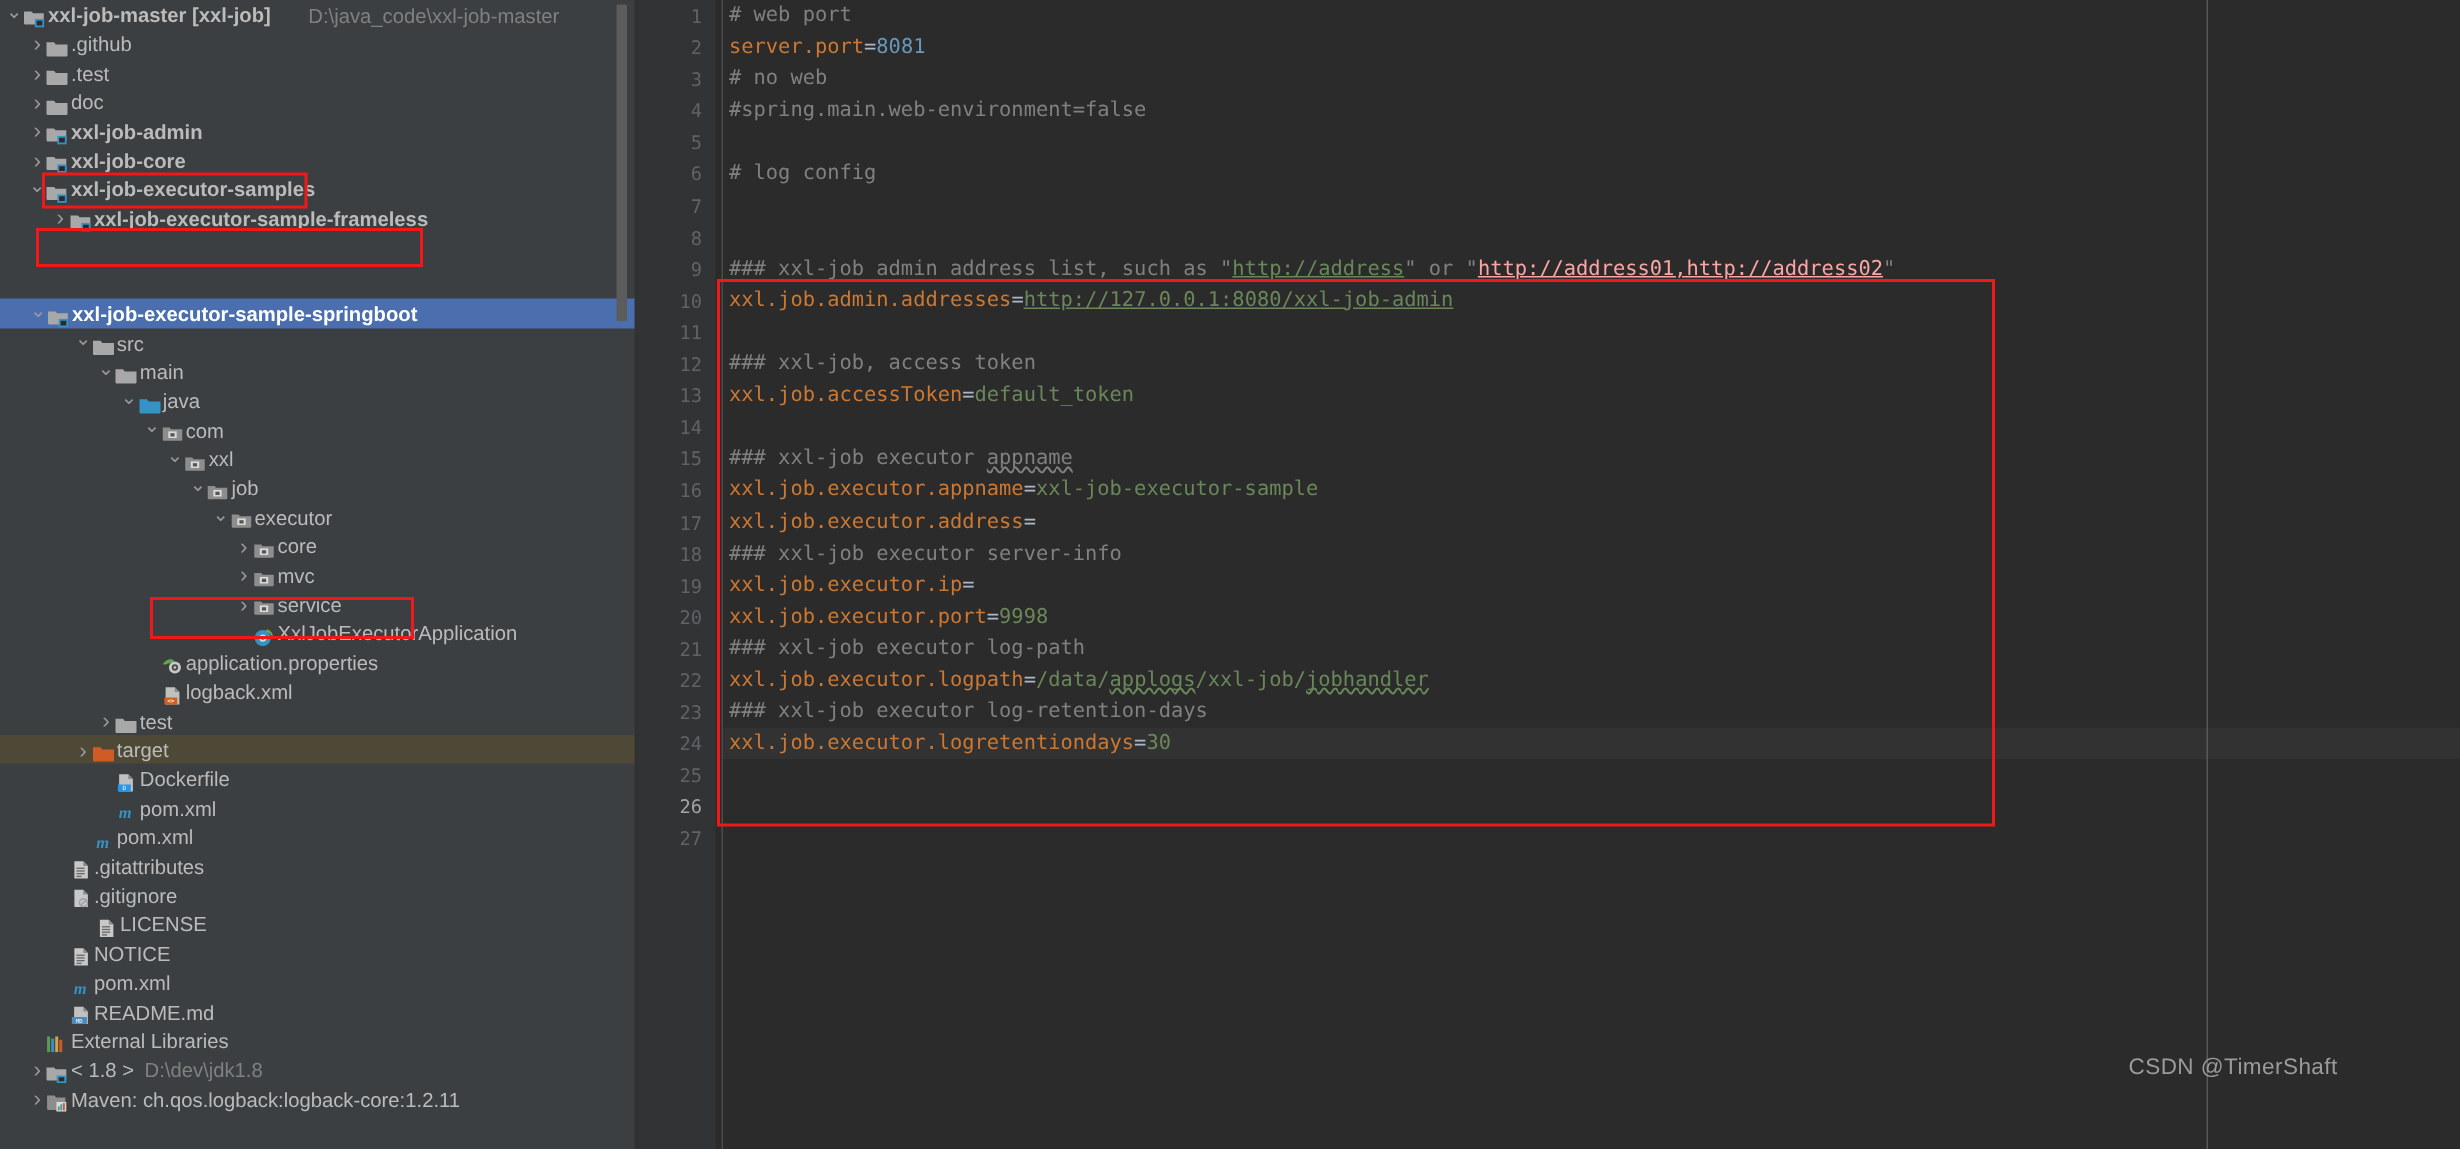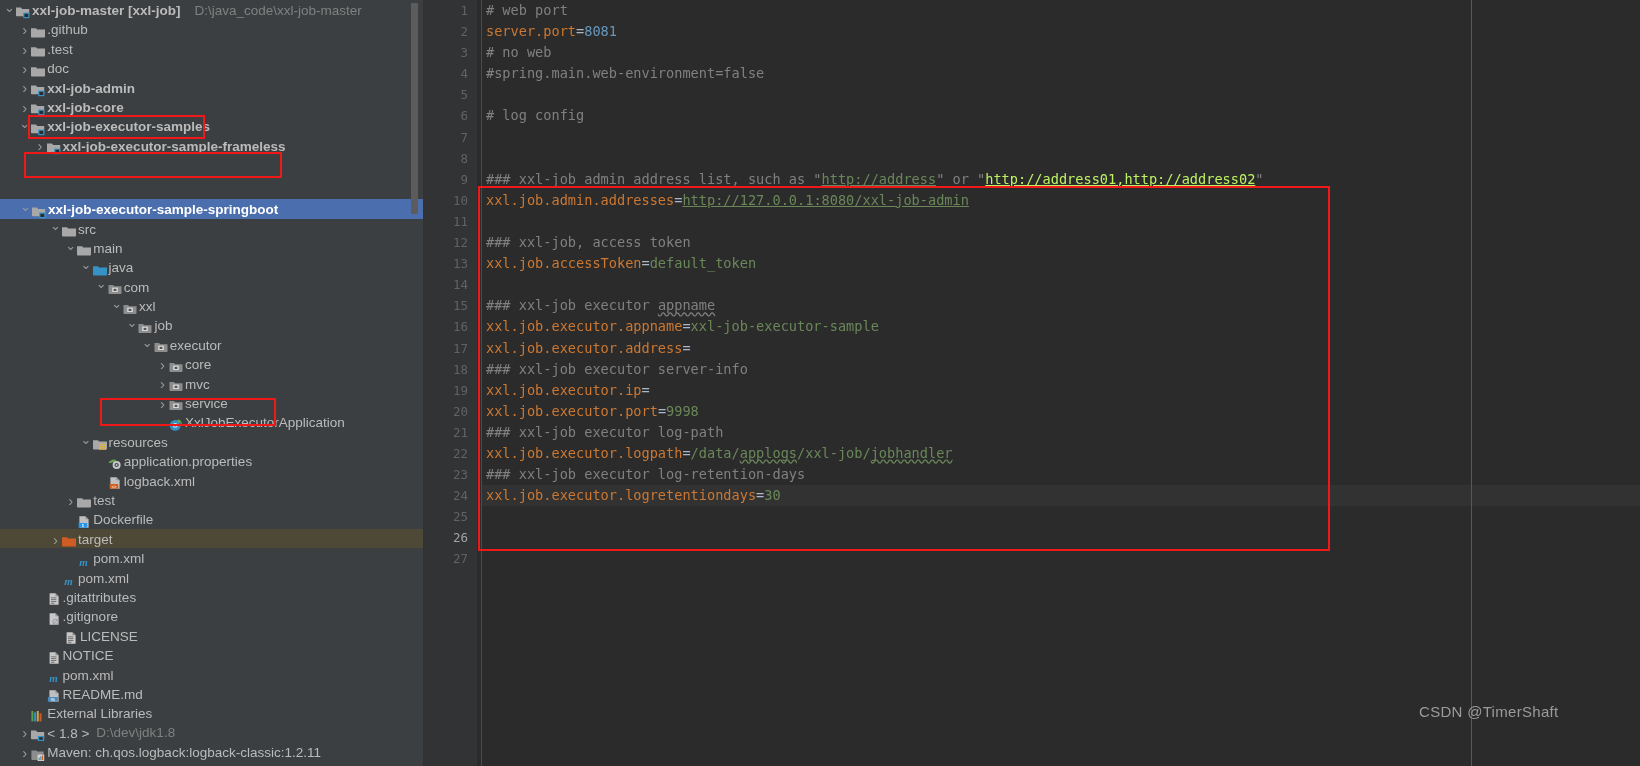--- a/index.html
+++ b/index.html
@@ -84,21 +84,21 @@
 <body>
 
 <div id="app">
 
   <div id="tree">
     <div id="tree-rows">
         <div class="row" style="padding-left: 4px;"><span class="arrow" style="font-size: 13px; position: relative; top: -3px;">⌄</span><span class="icwrap"><svg width="17" height="14" viewBox="0 0 17 14">
               <path d="M1 2.6h5l1.1 1.3H14.2v6.6a.8.8 0 0 1-.8.8H1.8a.8.8 0 0 1-.8-.8z" fill="#a8a8a8"></path>
               <rect x="8.2" y="7.6" width="6.2" height="5.6" fill="#3592c4"></rect>
               <rect x="9.4" y="8.8" width="3.8" height="3.2" fill="#2b2b2b"></rect>
-            </svg></span><span class="lbl bold">xxl-job-master [xxl-job]</span><span class="lbl dim" style="margin-left: 14px;">D:\java_code\xxl-job-master</span></div>
+            </svg></span><span class="lbl bold">xxl-job-master [xxl-job]</span><span class="lbl dim" style="margin-left: 25px;">D:\java_code\xxl-job-master</span></div>
         <div class="row" style="padding-left: 19.3px;"><span class="arrow" style="font-size: 15px;">›</span><span class="icwrap"><svg width="17" height="14" viewBox="0 0 17 14">
               <path d="M1 3.2h5l1.2 1.4H15v7.2a.8.8 0 0 1-.8.8H1.8a.8.8 0 0 1-.8-.8z" fill="#a8a8a8"></path>
             </svg></span><span class="lbl">.github</span></div>
         <div class="row" style="padding-left: 19.3px;"><span class="arrow" style="font-size: 15px;">›</span><span class="icwrap"><svg width="17" height="14" viewBox="0 0 17 14">
               <path d="M1 3.2h5l1.2 1.4H15v7.2a.8.8 0 0 1-.8.8H1.8a.8.8 0 0 1-.8-.8z" fill="#a8a8a8"></path>
             </svg></span><span class="lbl">.test</span></div>
         <div class="row" style="padding-left: 19.3px;"><span class="arrow" style="font-size: 15px;">›</span><span class="icwrap"><svg width="17" height="14" viewBox="0 0 17 14">
               <path d="M1 3.2h5l1.2 1.4H15v7.2a.8.8 0 0 1-.8.8H1.8a.8.8 0 0 1-.8-.8z" fill="#a8a8a8"></path>
             </svg></span><span class="lbl">doc</span></div>
         <div class="row" style="padding-left: 19.3px;"><span class="arrow" style="font-size: 15px;">›</span><span class="icwrap"><svg width="17" height="14" viewBox="0 0 17 14">
@@ -169,50 +169,44 @@
               <path d="M1.5 3h4.6l1 1.2h7.4v7a.7.7 0 0 1-.7.7H2.2a.7.7 0 0 1-.7-.7z" fill="#8d8d8d"></path>
               <rect x="5.2" y="5.6" width="5.6" height="4.4" fill="#d9d9d9"></rect>
               <rect x="6.6" y="6.8" width="2.8" height="2.2" fill="#555"></rect>
             </svg></span><span class="lbl">service</span></div>
         <div class="row" style="padding-left: 157px;"><span class="arrow none">&nbsp;</span><span class="icwrap"><svg width="17" height="14" viewBox="0 0 17 14">
               <circle cx="7.2" cy="7.4" r="5.4" fill="#3592c4"></circle>
               <circle cx="7.2" cy="7.4" r="2.4" fill="#d9d9d9"></circle>
               <circle cx="7.2" cy="7.4" r="1.1" fill="#3c3f41"></circle>
               <path d="M10 1.6c3 .8 4.4 3.2 3.6 5.2-.9-2.2-2.4-3.4-4.6-3.9z" fill="#6aae3c"></path>
             </svg></span><span class="lbl">XxlJobExecutorApplication</span></div>
-        <div class="row" style="padding-left: 80.5px;"><span class="arrow" style="font-size: 13px; position: relative; top: -3px;">⌄</span><span class="icwrap"><svg width="17" height="14" viewBox="0 0 17 14">
-              <path d="M1 3.2h5l1.2 1.4H15v7.2a.8.8 0 0 1-.8.8H1.8a.8.8 0 0 1-.8-.8z" fill="#a8a8a8"></path>
-              <rect x="7" y="7" width="7" height="1.3" fill="#e8b33a"></rect>
-              <rect x="7" y="9.2" width="7" height="1.3" fill="#e8b33a"></rect>
-              <rect x="7" y="11.4" width="7" height="1.3" fill="#e8b33a"></rect>
-            </svg></span><span class="lbl">resources</span></div>
         <div class="row" style="padding-left: 95.8px;"><span class="arrow none">&nbsp;</span><span class="icwrap"><svg width="17" height="14" viewBox="0 0 17 14">
               <path d="M1.6 5.6c1.4-2.2 4-3.6 6.4-3 .9.2 1.3 1 .7 1.6-.8.8-2.4.7-3.6 1.2-1 .4-2.1 1.2-3.5 .2z" fill="#63a64c"></path>
               <circle cx="9.6" cy="8" r="4" fill="#c8c8c8"></circle>
               <circle cx="9.6" cy="8" r="2.1" fill="#4a4a4a"></circle>
               <circle cx="9.6" cy="8" r="0.9" fill="#c8c8c8"></circle>
             </svg></span><span class="lbl">application.properties</span></div>
         <div class="row" style="padding-left: 95.8px;"><span class="arrow none">&nbsp;</span><span class="icwrap"><svg width="17" height="14" viewBox="0 0 17 14">
               <path d="M3.4 1.2h6.1l3.1 3.1v8.4H3.4z" fill="#c0c0c0"></path>
               <path d="M9.5 1.2l3.1 3.1H9.5z" fill="#8a8a8a"></path>
               <rect x="2.6" y="8" width="8.6" height="4.6" fill="#cf6020"></rect>
               <text x="6.9" y="11.6" font-size="4.1" fill="#fff" text-anchor="middle" font-family="monospace">&lt;&gt;</text>
             </svg></span><span class="lbl">logback.xml</span></div>
         <div class="row" style="padding-left: 65.2px;"><span class="arrow" style="font-size: 15px;">›</span><span class="icwrap"><svg width="17" height="14" viewBox="0 0 17 14">
               <path d="M1 3.2h5l1.2 1.4H15v7.2a.8.8 0 0 1-.8.8H1.8a.8.8 0 0 1-.8-.8z" fill="#a8a8a8"></path>
             </svg></span><span class="lbl">test</span></div>
+        <div class="row hov" style="padding-left: 49.9px;"><span class="arrow" style="font-size: 15px;">›</span><span class="icwrap"><svg width="17" height="14" viewBox="0 0 17 14">
+              <path d="M1 3.2h5l1.2 1.4H15v7.2a.8.8 0 0 1-.8.8H1.8a.8.8 0 0 1-.8-.8z" fill="#cf5c25"></path>
+            </svg></span><span class="lbl">target</span></div>
         <div class="row" style="padding-left: 65.2px;"><span class="arrow none">&nbsp;</span><span class="icwrap"><svg width="17" height="14" viewBox="0 0 17 14">
               <path d="M3.4 1.2h6.1l3.1 3.1v8.4H3.4z" fill="#c0c0c0"></path>
               <path d="M9.5 1.2l3.1 3.1H9.5z" fill="#8a8a8a"></path>
               <rect x="2.6" y="8" width="8.6" height="4.6" fill="#2496ed"></rect>
               <text x="6.9" y="11.7" font-size="4" fill="#fff" text-anchor="middle" font-family="monospace">D</text>
             </svg></span><span class="lbl">Dockerfile</span></div>
-        <div class="row hov" style="padding-left: 49.9px;"><span class="arrow" style="font-size: 15px;">›</span><span class="icwrap"><svg width="17" height="14" viewBox="0 0 17 14">
-              <path d="M1 3.2h5l1.2 1.4H15v7.2a.8.8 0 0 1-.8.8H1.8a.8.8 0 0 1-.8-.8z" fill="#cf5c25"></path>
-            </svg></span><span class="lbl">target</span></div>
         <div class="row" style="padding-left: 65.2px;"><span class="arrow none">&nbsp;</span><span class="icwrap"><svg width="17" height="14" viewBox="0 0 17 14">
               <text x="7.5" y="11.6" font-size="11" fill="#3592c4" text-anchor="middle" font-style="italic" font-weight="bold" font-family="serif">m</text>
             </svg></span><span class="lbl">pom.xml</span></div>
         <div class="row" style="padding-left: 49.9px;"><span class="arrow none">&nbsp;</span><span class="icwrap"><svg width="17" height="14" viewBox="0 0 17 14">
               <text x="7.5" y="11.6" font-size="11" fill="#3592c4" text-anchor="middle" font-style="italic" font-weight="bold" font-family="serif">m</text>
             </svg></span><span class="lbl">pom.xml</span></div>
         <div class="row" style="padding-left: 34.6px;"><span class="arrow none">&nbsp;</span><span class="icwrap"><svg width="17" height="14" viewBox="0 0 17 14">
               <path d="M3.6 1.2h5.9l3.1 3.1v8.4H3.6z" fill="#c8c8c8"></path>
               <path d="M9.5 1.2l3.1 3.1H9.5z" fill="#8a8a8a"></path>
               <rect x="5" y="5.4" width="5.4" height=".9" fill="#6a6a6a"></rect>
@@ -256,27 +250,20 @@
               <rect x="1.4" y="2" width="2" height="10.4" fill="#5a9e4b"></rect>
               <rect x="4.1" y="3.4" width="2" height="9" fill="#3592c4"></rect>
               <rect x="6.8" y="2" width="2" height="10.4" fill="#d2a24c"></rect>
               <rect x="9.5" y="4.2" width="2" height="8.2" fill="#cf5c25"></rect>
             </svg></span><span class="lbl">External Libraries</span></div>
         <div class="row" style="padding-left: 19.3px;"><span class="arrow" style="font-size: 15px;">›</span><span class="icwrap"><svg width="17" height="14" viewBox="0 0 17 14">
               <path d="M1 2.6h5l1.1 1.3H14.2v6.6a.8.8 0 0 1-.8.8H1.8a.8.8 0 0 1-.8-.8z" fill="#a8a8a8"></path>
               <rect x="7.8" y="8" width="6.4" height="5" fill="#3592c4"></rect>
               <path d="M9.2 9.2h3.6v2.6H9.2z" fill="#2b2b2b"></path>
             </svg></span><span class="lbl">&lt; 1.8 &gt;</span><span class="lbl dim" style="margin-left: 7px;">D:\dev\jdk1.8</span></div>
-        <div class="row" style="padding-left: 19.3px;"><span class="arrow" style="font-size: 15px;">›</span><span class="icwrap"><svg width="17" height="14" viewBox="0 0 17 14">
-              <path d="M1.4 2.4h5l1 1.2h6.2v7.6a.8.8 0 0 1-.8.8H2.2a.8.8 0 0 1-.8-.8z" fill="#8d8d8d"></path>
-              <rect x="7.6" y="6.6" width="6.6" height="6.4" fill="#d7d7d7"></rect>
-              <rect x="8.6" y="9.6" width="1.2" height="2.6" fill="#5a9e4b"></rect>
-              <rect x="10.3" y="8.2" width="1.2" height="4" fill="#3592c4"></rect>
-              <rect x="12" y="7.4" width="1.2" height="4.8" fill="#cf5c25"></rect>
-            </svg></span><span class="lbl">Maven: ch.qos.logback:logback-classic:1.2.11</span></div>
         <div class="row" style="padding-left: 19.3px;"><span class="arrow" style="font-size: 15px;">›</span><span class="icwrap"><svg width="17" height="14" viewBox="0 0 17 14">
               <path d="M1.4 2.4h5l1 1.2h6.2v7.6a.8.8 0 0 1-.8.8H2.2a.8.8 0 0 1-.8-.8z" fill="#8d8d8d"></path>
               <rect x="7.6" y="6.6" width="6.6" height="6.4" fill="#d7d7d7"></rect>
               <rect x="8.6" y="9.6" width="1.2" height="2.6" fill="#5a9e4b"></rect>
               <rect x="10.3" y="8.2" width="1.2" height="4" fill="#3592c4"></rect>
               <rect x="12" y="7.4" width="1.2" height="4.8" fill="#cf5c25"></rect>
             </svg></span><span class="lbl">Maven: ch.qos.logback:logback-core:1.2.11</span></div>
       </div>
     <div id="tree-sb"></div>
   </div>
@@ -315,21 +302,21 @@
     <div id="gutter-line"></div>
     <div id="code">
         <div class="cl"><span class="cmt"># web port</span></div>
         <div class="cl"><span class="key">server.port</span><span class="eq">=</span><span class="num">8081</span></div>
         <div class="cl"><span class="cmt"># no web</span></div>
         <div class="cl"><span class="cmt">#spring.main.web-environment=false</span></div>
         <div class="cl">&nbsp;</div>
         <div class="cl"><span class="cmt"># log config</span></div>
         <div class="cl">&nbsp;</div>
         <div class="cl">&nbsp;</div>
-        <div class="cl"><span class="cmt">### xxl-job admin address list, such as "<span class="url" style="color:#6a8759">http://address</span>" or "<span class="url" style="color:#bef264">http://address01,http://address02</span>"</span></div>
+        <div class="cl"><span class="cmt">### xxl-job admin address list, such as "<span class="url" style="color:#6a8759">http://address</span>" or "<span class="url" style="color:#fca5a5">http://address01,http://address02</span>"</span></div>
         <div class="cl"><span class="key">xxl.job.admin.addresses</span><span class="eq">=</span><span class="url">http://127.0.0.1:8080/xxl-job-admin</span></div>
         <div class="cl">&nbsp;</div>
         <div class="cl"><span class="cmt">### xxl-job, access token</span></div>
         <div class="cl"><span class="key">xxl.job.accessToken</span><span class="eq">=</span><span class="val">default_token</span></div>
         <div class="cl">&nbsp;</div>
         <div class="cl"><span class="cmt">### xxl-job executor <span class="typo2">appname</span></span></div>
         <div class="cl"><span class="key">xxl.job.executor.appname</span><span class="eq">=</span><span class="val">xxl-job-executor-sample</span></div>
         <div class="cl"><span class="key">xxl.job.executor.address</span><span class="eq">=</span></div>
         <div class="cl"><span class="cmt">### xxl-job executor server-info</span></div>
         <div class="cl"><span class="key">xxl.job.executor.ip</span><span class="eq">=</span></div>

